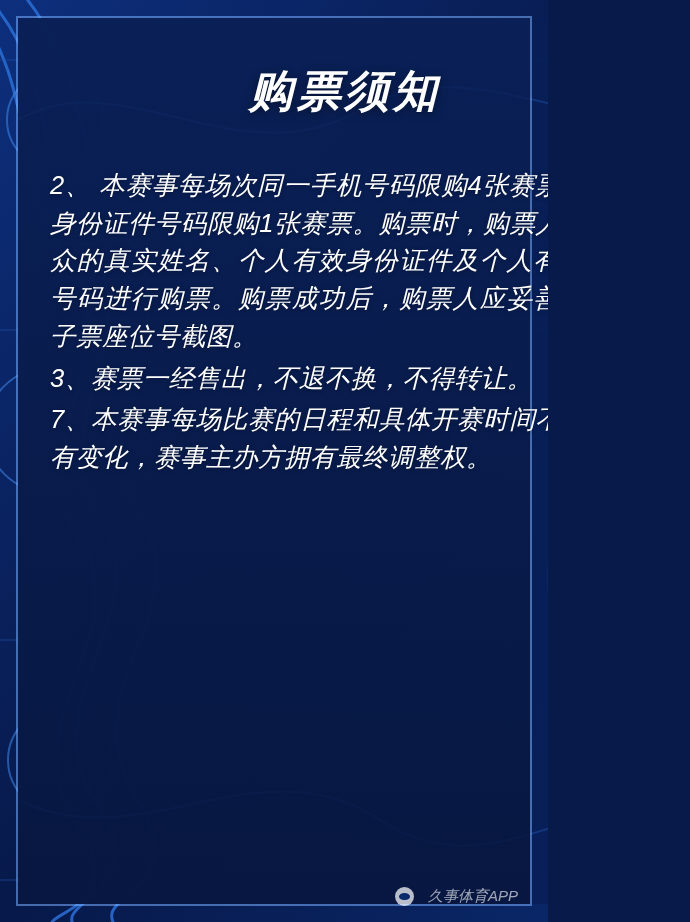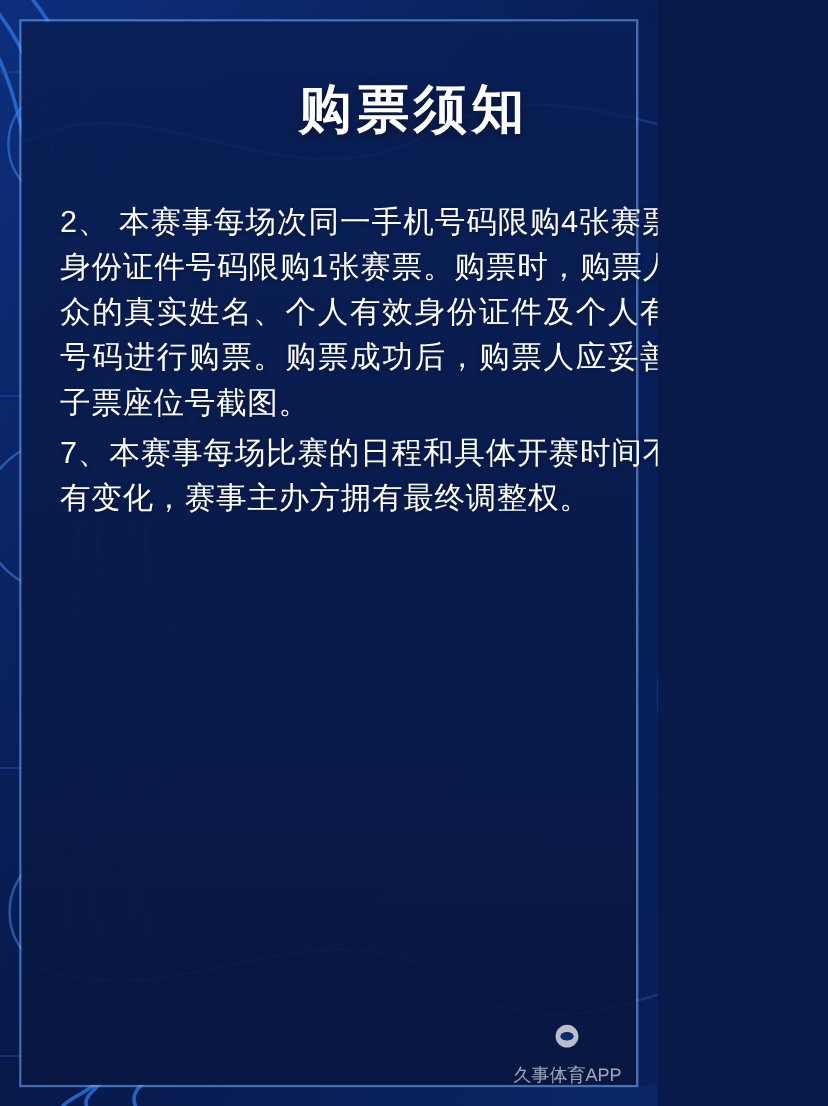--- a/index.html
+++ b/index.html
@@ -16,20 +16,21 @@
   .poster {
     position: relative;
     width: 548px;
     height: 922px;
     background:
       radial-gradient(circle at 12% 18%, rgba(30,90,200,0.55) 0%, rgba(8,26,74,0) 38%),
       radial-gradient(circle at 88% 82%, rgba(26,80,190,0.5) 0%, rgba(8,26,74,0) 40%),
       linear-gradient(150deg, #0a2566 0%, #06143c 45%, #0a2costly 100%),
       #071a4a;
     overflow: hidden;
+    font-style: italic;
   }
   .bg-pattern {
     position: absolute;
     inset: 0;
     pointer-events: none;
   }
   .bg-pattern svg {
     display: block;
     width: 690px;
     height: 922px;
@@ -86,21 +87,20 @@
   }
   .watermark {
     position: absolute;
     right: 30px;
     bottom: 16px;
     display: flex;
     align-items: center;
     gap: 14px;
     color: rgba(255,255,255,0.62);
     font-size: 15px;
-    flex-direction: column;
   }
   .weibo-icon {
     display: inline-block;
     width: 19px;
     height: 19px;
     border-radius: 50%;
     background: rgba(255,255,255,0.72);
     position: relative;
   }
   .weibo-icon::after {
@@ -159,20 +159,21 @@
     </svg>
   </div>
 
   <div class="frame"></div>
   <div class="inner-shade"></div>
 
   <div class="content">
     <h1 class="title">购票须知</h1>
     <ul class="body-list">
       <li class="body-item">2、 本赛事每场次同一手机号码限购4张赛票、同一身份证件号码限购1张赛票。购票时，购票人须凭观众的真实姓名、个人有效身份证件及个人有效手机号码进行购票。购票成功后，购票人应妥善保留电子票座位号截图。</li>
+      <li class="body-item">3、赛票一经售出，不退不换，不得转让。</li>
       <li class="body-item">7、本赛事每场比赛的日程和具体开赛时间不排除会有变化，赛事主办方拥有最终调整权。</li>
     </ul>
   </div>
 
   <div class="watermark">
     <span class="weibo-icon"></span>
     <span>久事体育APP</span>
   </div>
 
 </div>

